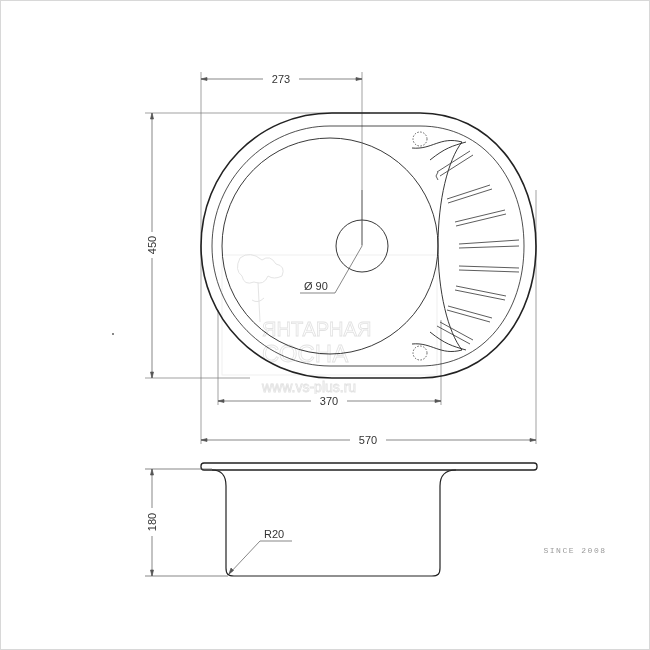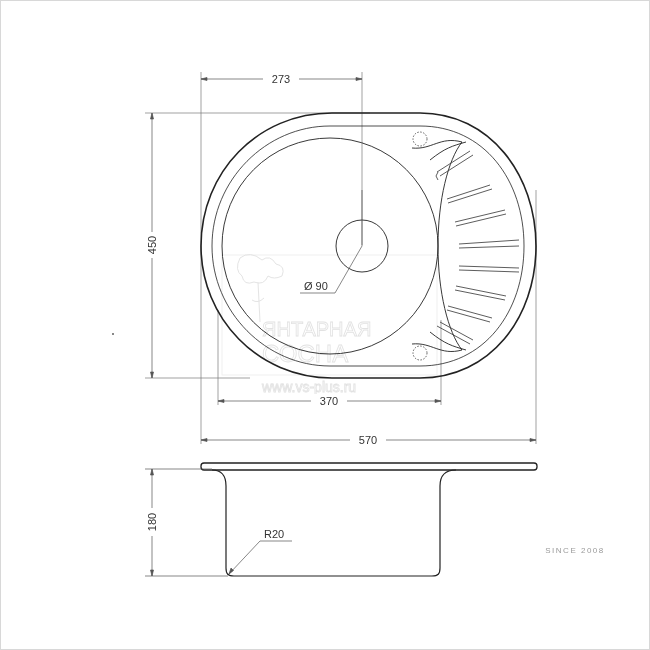--- a/index.html
+++ b/index.html
@@ -4,21 +4,21 @@
   <style>
     html, body { margin: 0; padding: 0; background: #ffffff; }
     body { width: 650px; height: 650px; position: relative; overflow: hidden; font-family: "Liberation Sans", sans-serif; }
     .frame { position: absolute; left: 0; top: 0; width: 648px; height: 648px; border: 1px solid #d8d8d8; }
     svg { position: absolute; left: 0; top: 0; }
     .dim-text { font-family: "Liberation Sans", sans-serif; font-size: 11px; fill: #333; }
     .wm-text { font-family: "Liberation Sans", sans-serif; fill: none; stroke: #e2e2e2; stroke-width: 0.8; }
     .brand { position: absolute; left: 520px; top: 542px; width: 110px; text-align: center; }
     .brand-name { font-family: "Liberation Serif", serif; font-size: 34px; letter-spacing: 1px; color: #8a8a8a; line-height: 34px;
       background: linear-gradient(180deg, #c8c8c8 0%, #6a6a6a 50%, #b0b0b0 100%); -webkit-background-clip: text; background-clip: text; -webkit-text-fill-color: transparent; }
-    .brand-sub { font-family: Liberation Sans, sans-serif; font-size: 8px; letter-spacing: 1.5px; color: #9a9a9a; margin-top: 4px; }
+    .brand-sub { font-family: Liberation Mono, monospace; font-size: 8px; letter-spacing: 1.5px; color: #9a9a9a; margin-top: 4px; }
   </style>
 </head>
 <body>
 
 <div class="frame"></div>
 
 <svg width="650" height="650" viewBox="0 0 650 650">
 
   <g>
     <rect x="222" y="255" width="215" height="120" fill="none" stroke="#ececec" stroke-width="0.8"></rect>

